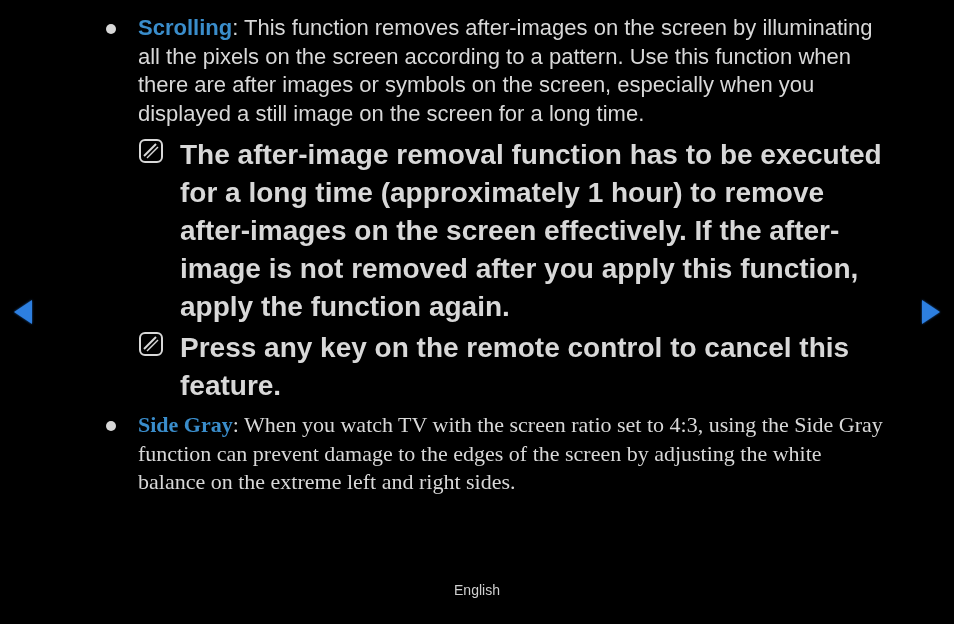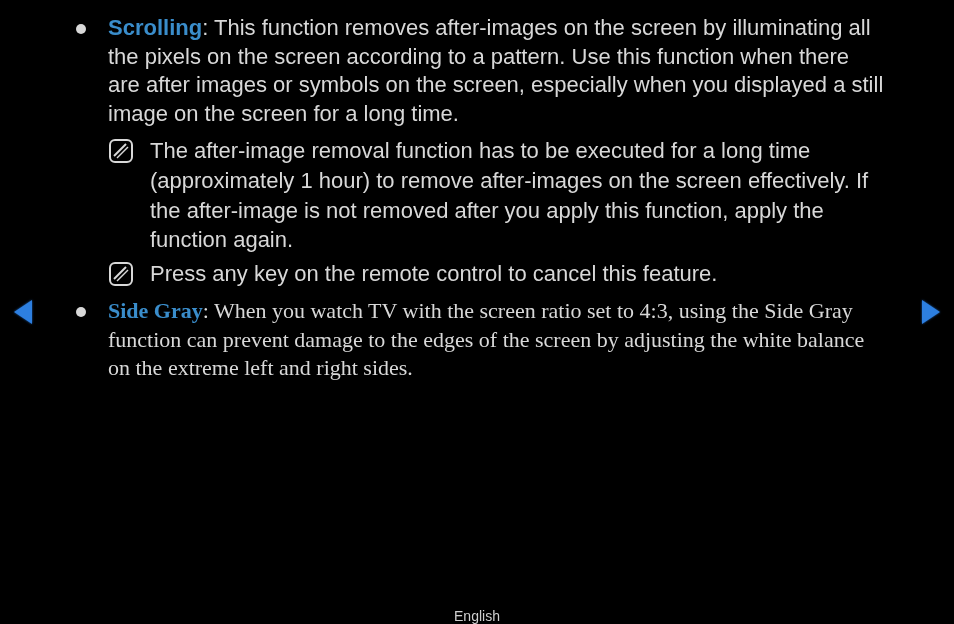--- a/index.html
+++ b/index.html
@@ -10,21 +10,21 @@
     body {
       width: 954px;
       height: 624px;
       background: #000000;
       font-family: Arial, Helvetica, sans-serif;
       color: #d8d8d8;
       position: relative;
       overflow: hidden;
     }
     .content {
-      padding: 14px 70px 0 76px;
+      padding: 14px 70px 0 106px;
     }
     .item {
       display: flex;
       align-items: flex-start;
       margin-bottom: 8px;
     }
     .bullet {
       width: 10px;
       height: 10px;
       background: #d8d8d8;
@@ -48,37 +48,38 @@
       margin-top: 4px;
       margin-left: 32px;
     }
     .note-icon {
       flex-shrink: 0;
       margin-right: 16px;
       margin-top: 2px;
     }
     .note-text {
       flex: 1;
-      font-size: 22px;
+      font-size: 28px;
       line-height: 1.35;
       color: #d8d8d8;
+      font-weight: bold;
     }
     .nav-left {
       position: absolute;
       left: 14px;
       top: 300px;
     }
     .nav-right {
       position: absolute;
       right: 14px;
       top: 300px;
     }
     .footer-lang {
       position: absolute;
-      bottom: 0;
+      bottom: 26px;
       left: 0;
       width: 100%;
       text-align: center;
       color: #cfcfcf;
       font-size: 14px;
     }
     .tri-left {
       width: 0;
       height: 0;
       border-top: 12px solid transparent;

